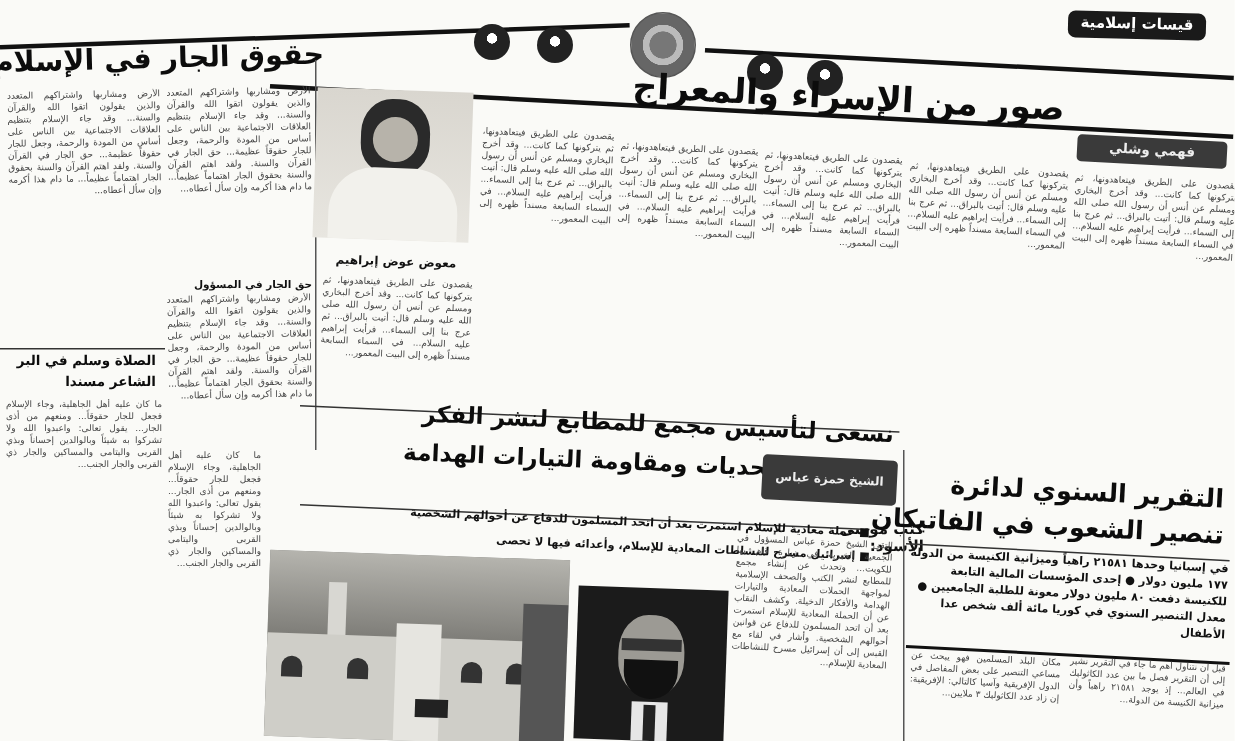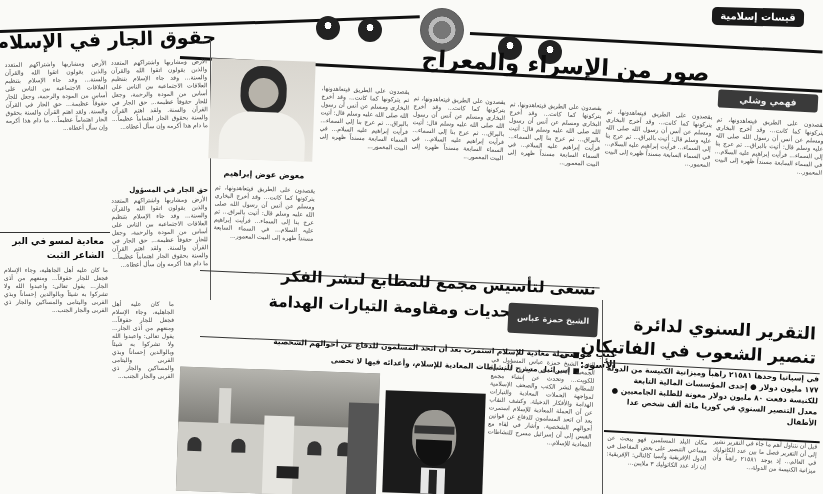--- a/index.html
+++ b/index.html
@@ -39,22 +39,22 @@
   <div class="emblem" style="left:538px; top:40px;"></div>
 
   <div class="headline rtl" style="left:8px; top:28px; width:208px; font-size:19px; transform:rotate(-1.5deg);">حقوق الجار في الإسلام</div>
   <div class="body-text" style="left:6px; top:60px; width:102px; height:160px; transform:rotate(-1deg);">الأرض ومشاربها واشتراكهم المتعدد والذين يقولون اتقوا الله والقرآن والسنة... وقد جاء الإسلام بتنظيم العلاقات الاجتماعية بين الناس على أساس من المودة والرحمة، وجعل للجار حقوقاً عظيمة... حق الجار في القرآن والسنة. ولقد اهتم القرآن والسنة بحقوق الجار اهتماماً عظيماً... ما دام هذا أكرمه وإن سأل أعطاه...</div>
   <div class="body-text" style="left:112px; top:58px; width:96px; height:130px; transform:rotate(-1deg);">الأرض ومشاربها واشتراكهم المتعدد والذين يقولون اتقوا الله والقرآن والسنة... وقد جاء الإسلام بتنظيم العلاقات الاجتماعية بين الناس على أساس من المودة والرحمة، وجعل للجار حقوقاً عظيمة... حق الجار في القرآن والسنة. ولقد اهتم القرآن والسنة بحقوق الجار اهتماماً عظيماً... ما دام هذا أكرمه وإن سأل أعطاه...</div>
   <div class="caption rtl" style="left:112px; top:186px; width:96px; font-size:7px; text-align:right;">حق الجار في المسؤول</div>
   <div class="body-text" style="left:112px; top:196px; width:96px; height:100px; transform:rotate(-1deg);">الأرض ومشاربها واشتراكهم المتعدد والذين يقولون اتقوا الله والقرآن والسنة... وقد جاء الإسلام بتنظيم العلاقات الاجتماعية بين الناس على أساس من المودة والرحمة، وجعل للجار حقوقاً عظيمة... حق الجار في القرآن والسنة. ولقد اهتم القرآن والسنة بحقوق الجار اهتماماً عظيماً... ما دام هذا أكرمه وإن سأل أعطاه...</div>
   <div class="vline" style="left:210px; top:40px; height:260px;"></div>
 
   <div class="thin" style="left:0; top:232px; width:110px;"></div>
-  <div class="headline rtl" style="left:4px; top:236px; width:100px; font-size:9px;">معادية لمسو في البر</div>
-  <div class="headline rtl" style="left:4px; top:250px; width:100px; font-size:9px;">الشاعر الثبت</div>
+  <div class="headline rtl" style="left:4px; top:236px; width:100px; font-size:9px;">الصلاة وسلم في البر</div>
+  <div class="headline rtl" style="left:4px; top:250px; width:100px; font-size:9px;">الشاعر مسندا</div>
   <div class="body-text" style="left:4px; top:266px; width:104px; height:228px;">ما كان عليه أهل الجاهلية، وجاء الإسلام فجعل للجار حقوقاً... ومنعهم من أذى الجار... يقول تعالى: واعبدوا الله ولا تشركوا به شيئاً وبالوالدين إحساناً وبذي القربى واليتامى والمساكين والجار ذي القربى والجار الجنب...</div>
   <div class="body-text" style="left:112px; top:300px; width:62px; height:194px;">ما كان عليه أهل الجاهلية، وجاء الإسلام فجعل للجار حقوقاً... ومنعهم من أذى الجار... يقول تعالى: واعبدوا الله ولا تشركوا به شيئاً وبالوالدين إحساناً وبذي القربى واليتامى والمساكين والجار ذي القربى والجار الجنب...</div>
 
   <div class="headline rtl" style="left:322px; top:50px; width:388px; font-size:23px; transform:rotate(3deg);">صور من الإسراء والمعراج</div>
   <div class="dark-box rtl" style="left:718px; top:92px; width:100px; height:18px; line-height:18px; transform:rotate(3deg);">فهمي وشلي</div>
 
   <div class="photo" style="left:210px; top:60px; width:104px; height:100px; background:linear-gradient(180deg,#d9d6cf 0%,#e8e6e0 100%); transform:rotate(2deg);">
     <div style="position:absolute; left:30px; top:6px; width:46px; height:50px; border-radius:45% 45% 40% 40%; background:#2a2a2a;"></div>
     <div style="position:absolute; left:38px; top:18px; width:30px; height:30px; border-radius:50%; background:#b7b3aa;"></div>
     <div style="position:absolute; left:10px; top:52px; width:86px; height:48px; border-radius:30px 30px 0 0; background:#f2f1ec;"></div>

